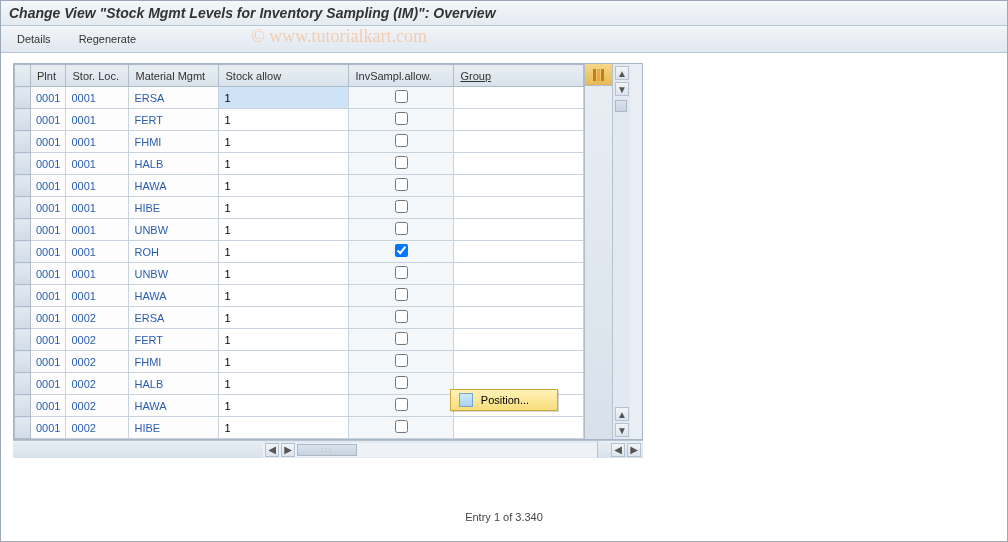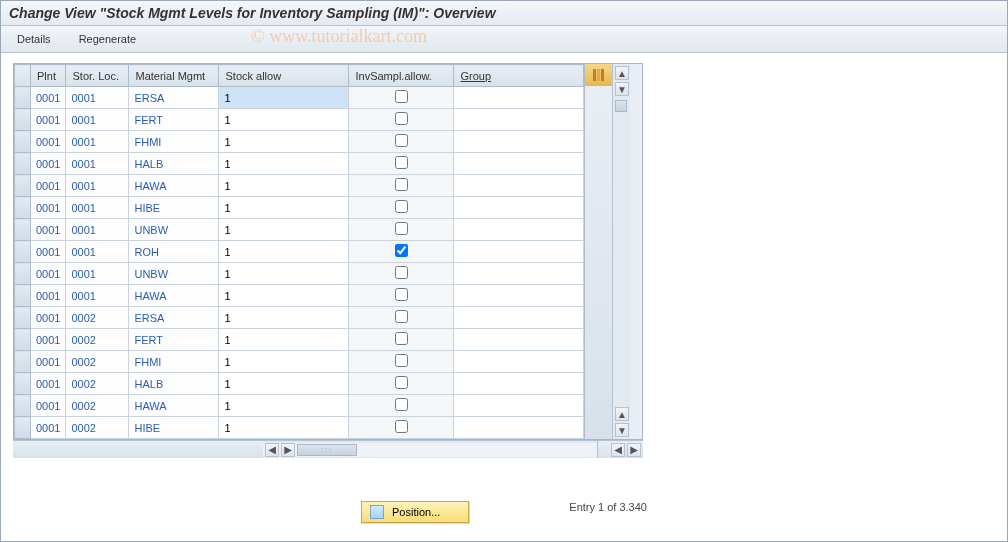--- a/index.html
+++ b/index.html
@@ -147,21 +147,21 @@
       width:60px;height:12px;
       background:linear-gradient(#dbe3ec,#c8d3de);border:1px solid #aab8c8;
       display:flex;align-items:center;justify-content:center;
       color:#9aa;font-size:8px;letter-spacing:2px;
     }
     .hscroll .endzone { width:46px; height:100%; background:linear-gradient(#e9eef4,#d8e1ea);
       border-left:1px solid #b5c2d0; display:flex;align-items:center;justify-content:flex-end;gap:2px;padding-right:2px;}
     .footer {
       position:absolute;
       bottom:18px; left:0; right:0;
-      display:flex; justify-content:center; gap:100px;
+      display:flex; align-items:center; justify-content:center; gap:100px;flex-direction:column;
     }
     .position-btn {
       background: linear-gradient(#fff2b8,#f7dd7a);
       border:1px solid #c9a93e;
       padding:3px 28px 3px 8px;
       font-size:11px;
       display:flex; align-items:center; gap:8px;
       cursor:pointer;
       box-shadow: 1px 1px 0 rgba(0,0,0,0.15);
     }

